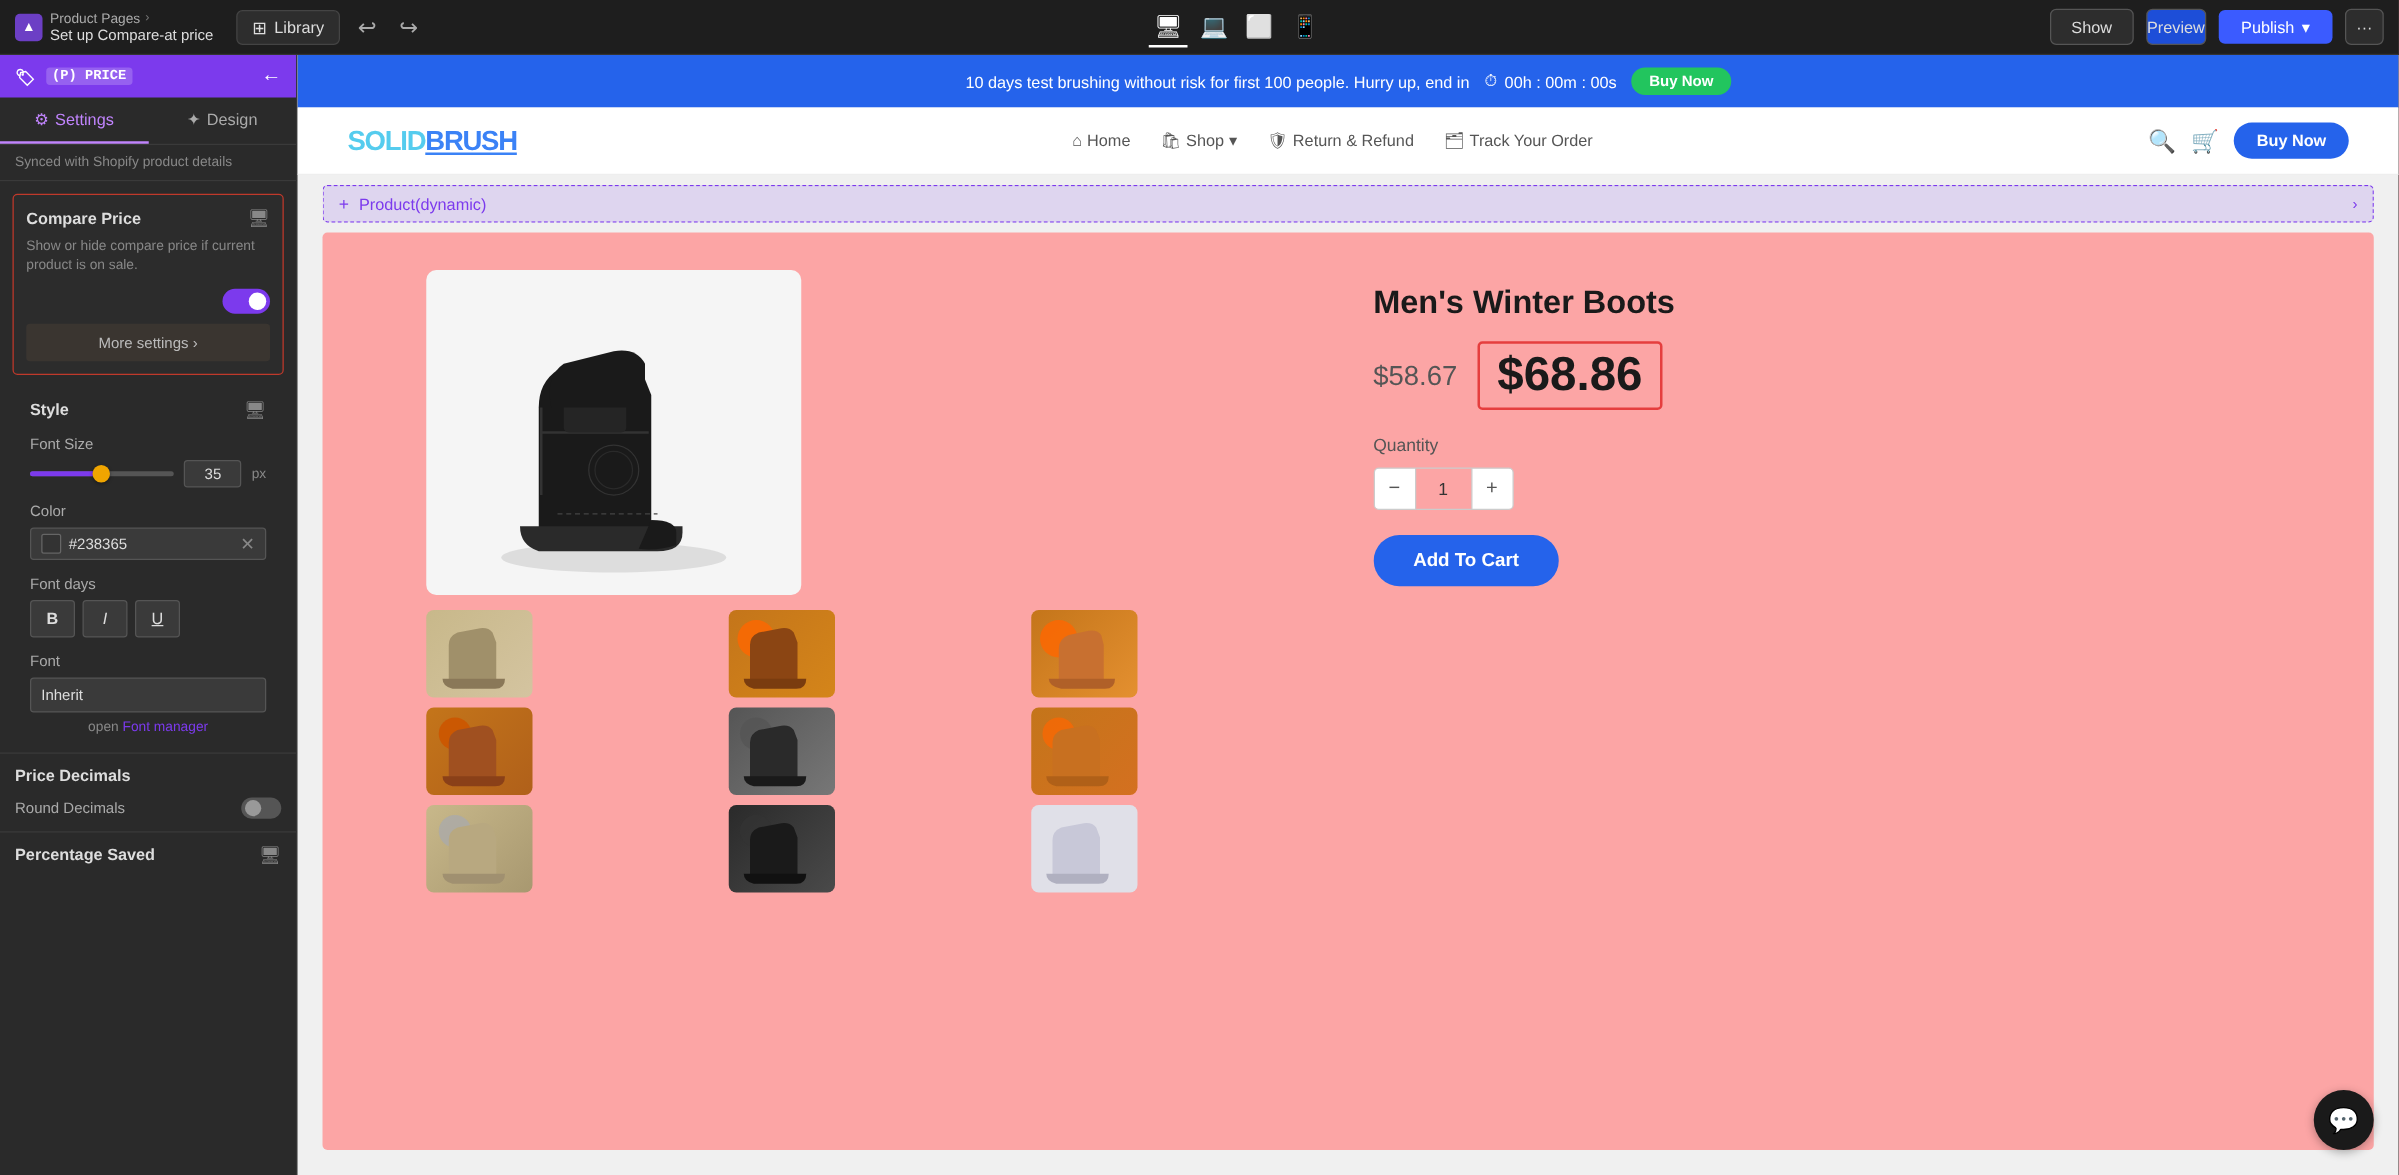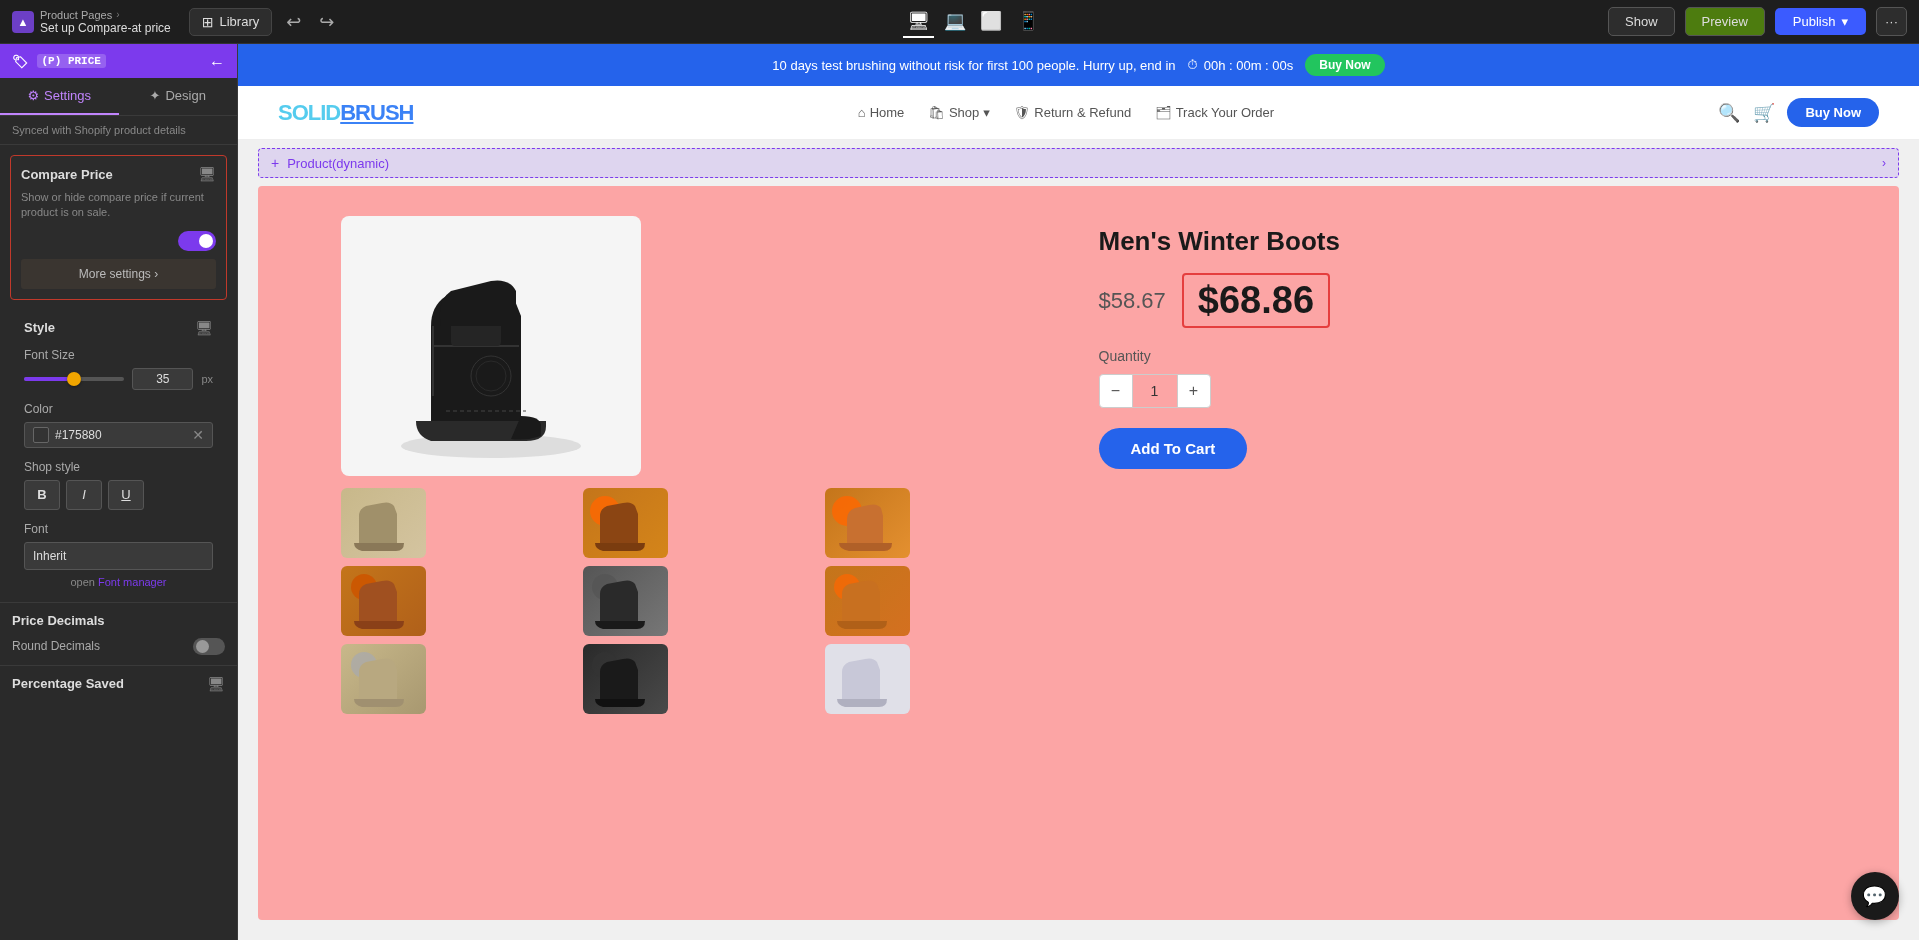--- a/index.html
+++ b/index.html
@@ -38,22 +38,22 @@
     }
     .spacer { flex: 1; }
     .top-bar-device-icons { display: flex; gap: 6px; align-items: center; }
     .device-icon { color: #aaa; font-size: 18px; cursor: pointer; padding: 4px; border-bottom: 2px solid transparent; }
     .device-icon.active { color: white; border-bottom: 2px solid white; }
     .save-btn {
       background: #2d2d2d; border: 1px solid #555; border-radius: 5px;
       color: #ddd; font-size: 13px; padding: 6px 16px; cursor: pointer;
     }
     .preview-btn {
-      background: #4d7c0f; border: 1px solid #555; border-radius: 5px;
-      color: #ddd; font-size: 13px; padding: 6px 16px; cursor: pointer;
+      background: #1d4ed8; border: 1px solid #555; border-radius: 5px;
+      color: #ddd; font-size: 13px; padding: 6px 0; cursor: pointer;
     }
     .publish-btn {
       background: #3b5bff; border: none; border-radius: 5px;
       color: white; font-size: 13px; padding: 6px 18px; cursor: pointer;
       display: flex; align-items: center; gap: 6px;
     }
     .more-btn {
       background: #2d2d2d; border: 1px solid #555; border-radius: 5px;
       color: #ddd; font-size: 13px; padding: 6px 8px; cursor: pointer;
     }
@@ -173,21 +173,21 @@
     }
     .slider-fill {
       height: 100%; background: #7c3aed; border-radius: 2px; width: 45%;
     }
     .slider-thumb {
       width: 14px; height: 14px; border-radius: 50%; background: #f0a500;
       position: absolute; top: -5px; left: 43%;
       box-shadow: 0 1px 3px rgba(0,0,0,0.4);
     }
     .font-size-input {
-      width: 61px; background: #3a3a3a; border: 1px solid #555; border-radius: 3px;
+      width: 46px; background: #3a3a3a; border: 1px solid #555; border-radius: 3px;
       color: #ddd; font-size: 12px; padding: 3px 5px; text-align: center;
     }
     .px-label { color: #888; font-size: 11px; }
 
     
     .color-row {
       display: flex; align-items: center; gap: 6px; margin-bottom: 12px;
     }
     .color-swatch-input {
       display: flex; align-items: center; gap: 6px;
@@ -478,26 +478,26 @@
           <div class="slider-thumb"></div>
         </div>
         <input class="font-size-input" type="text" value="35" style="">
         <span class="px-label">px</span>
       </div>
 
       <div class="property-label">Color</div>
       <div class="color-row">
         <div class="color-swatch-input">
           <div class="color-swatch"></div>
-          <span class="color-hex-text">#175880</span>
+          <span class="color-hex-text">#238365</span>
           <span class="color-clear">✕</span>
         </div>
       </div>
 
-      <div class="property-label">Shop style</div>
+      <div class="property-label">Font days</div>
       <div class="font-style-row">
         <button class="style-btn bold">B</button>
         <button class="style-btn italic">I</button>
         <button class="style-btn underline">U</button>
       </div>
 
       <div class="property-label">Font</div>
       <div class="font-select-row">
         <select class="font-select">
           <option>Inherit</option>

